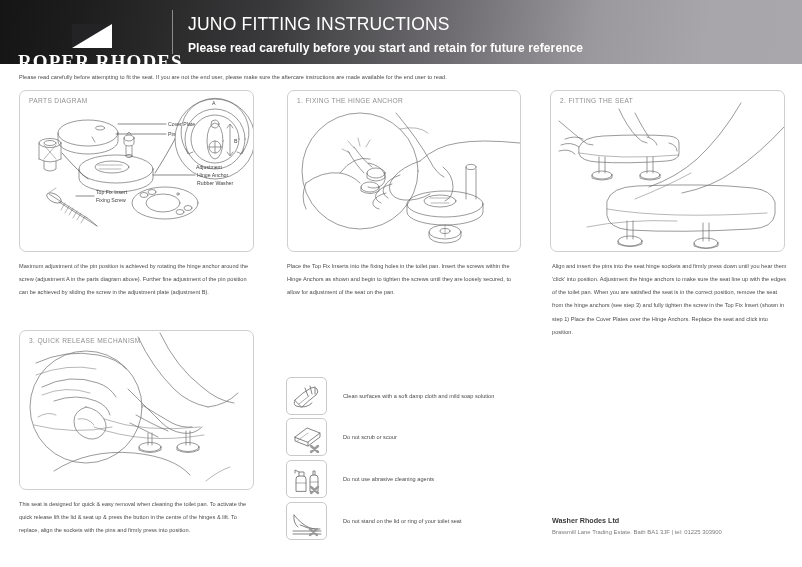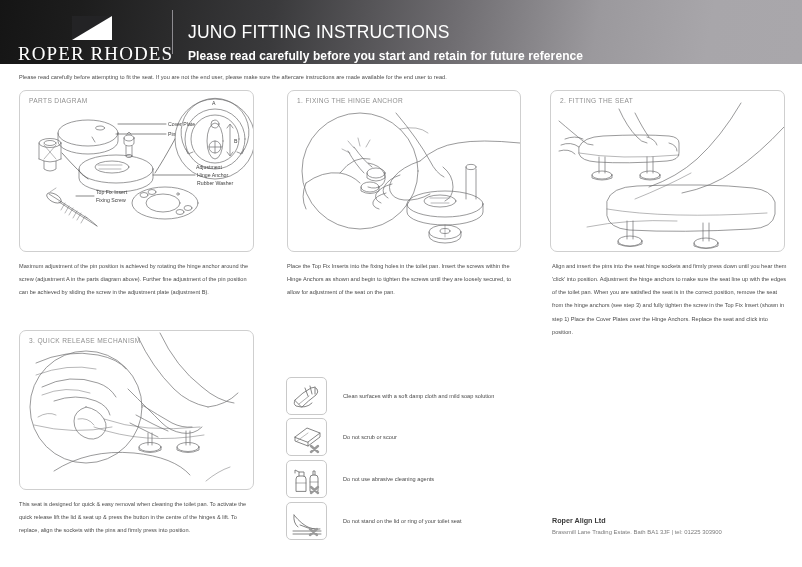--- a/index.html
+++ b/index.html
@@ -8,36 +8,36 @@
     font-family:"Liberation Sans","DejaVu Sans",sans-serif;
     color:#3b3b3b;overflow:hidden;
   }
   .page{position:relative;width:802px;height:567px;box-sizing:border-box;}
 
   
   .header{
     position:absolute;left:0;top:0;width:802px;height:64px;
     background:linear-gradient(100deg,#151515 0%,#1d1d1d 10%,#3a3a3c 34%,#6e6c70 56%,#9b999d 74%,#a8a6aa 88%,#a9a7ab 100%);
   }
-  .brand{position:absolute;left:18px;top:16px;width:148px;text-align:left;}
+  .brand{position:absolute;left:18px;top:24px;width:148px;text-align:left;font-weight:bold;}
   .brand-mark{
     width:40px;height:24px;margin:0 auto 3px auto;background:#ffffff;position:relative;overflow:hidden;
   }
   .brand-mark:after{
     content:"";position:absolute;left:0;top:0;width:0;height:0;
     border-left:40px solid #232325;border-bottom:24px solid transparent;
   }
   .brand-name{
     font-family:"Liberation Serif","DejaVu Serif",serif;
     color:#ffffff;font-size:19px;letter-spacing:1.1px;white-space:nowrap;
   }
   .hdr-divider{position:absolute;left:172px;top:10px;width:1px;height:44px;background:#8d8b90;}
   .hdr-texts{position:absolute;left:188px;top:14px;}
   .hdr-title{
-    color:#ffffff;font-size:17.5px;letter-spacing:.2px;font-weight:400;white-space:nowrap;margin-top:8px;
+    color:#ffffff;font-size:17.5px;letter-spacing:.2px;font-weight:400;white-space:nowrap;
   }
   .hdr-sub{
     color:#ffffff;font-size:12px;font-weight:bold;margin-top:6px;white-space:nowrap;letter-spacing:.1px;
   }
 
   
   .intro{
     position:absolute;left:19px;top:74px;font-size:5.6px;color:#4a4a4a;letter-spacing:.05px;white-space:nowrap;
   }
 
@@ -370,16 +370,16 @@
         <g stroke="#9a9a9a" stroke-width="2.4" stroke-linecap="round">
           <path d="M23 26 l7 6 M30 26 l-7 6"></path>
         </g>
       </svg>
     </div>
     <div class="ac-label">Do not stand on the lid or ring of your toilet seat</div>
   </div>
 
   <div class="copy" style="left:19px;top:498px;width:238px;">This seat is designed for quick &amp; easy removal when cleaning the toilet pan. To activate the quick release lift the lid &amp; seat up &amp; press the button in the centre of the hinges &amp; lift. To replace, align the sockets with the pins and firmly press into position.</div>
 
-  <div class="foot-name">Roper Align Ltd</div>
+  <div class="foot-name">Washer Rhodes Ltd</div>
   <div class="foot-addr">Brassmill Lane Trading Estate. Bath BA1 3JF | tel: 01225 303900</div>
 
 </div>
 
 </body></html>

